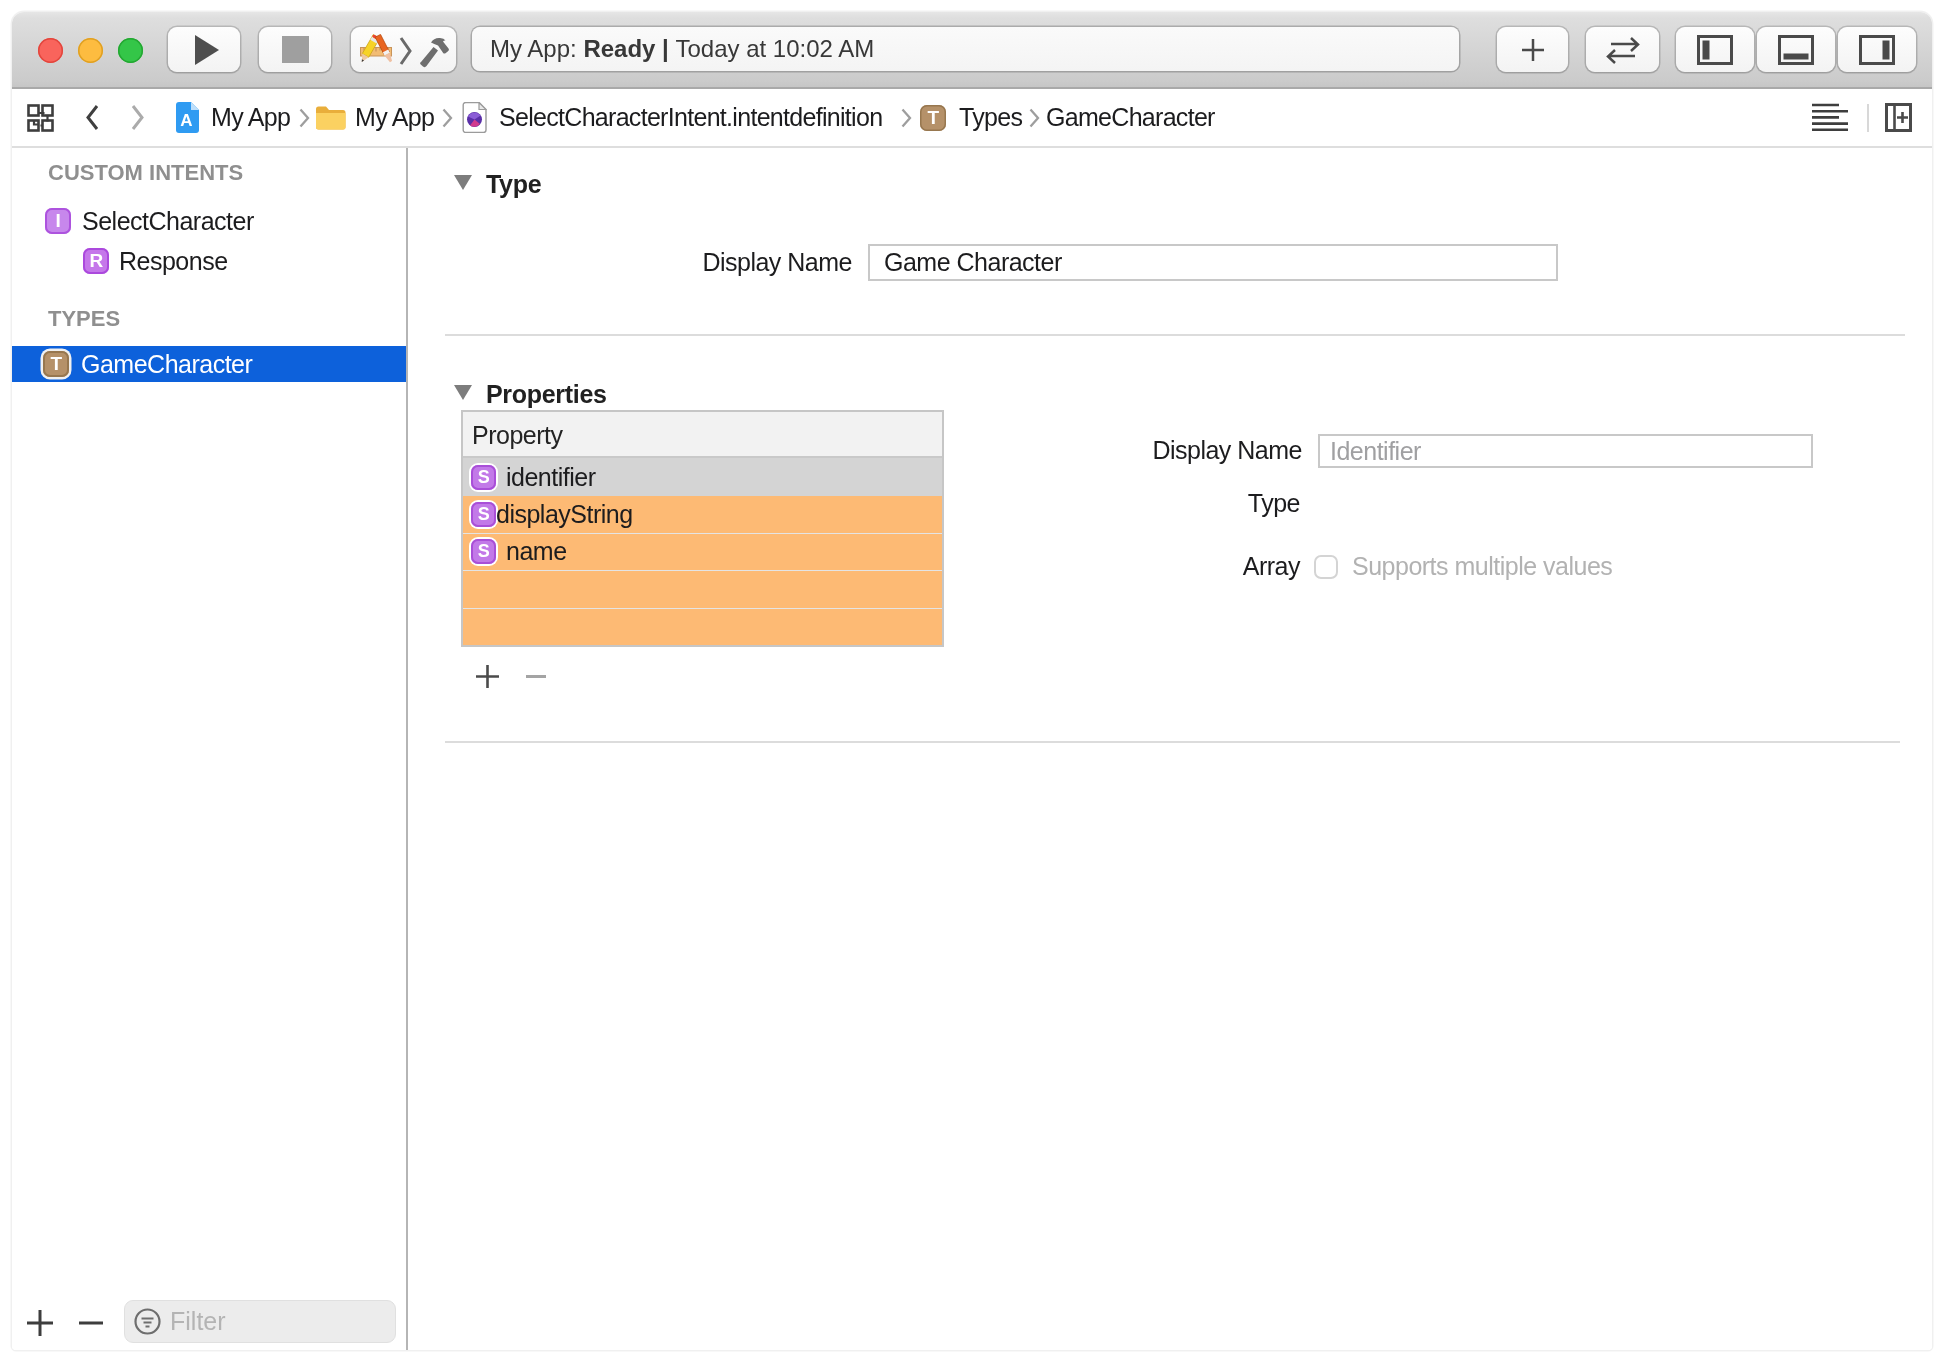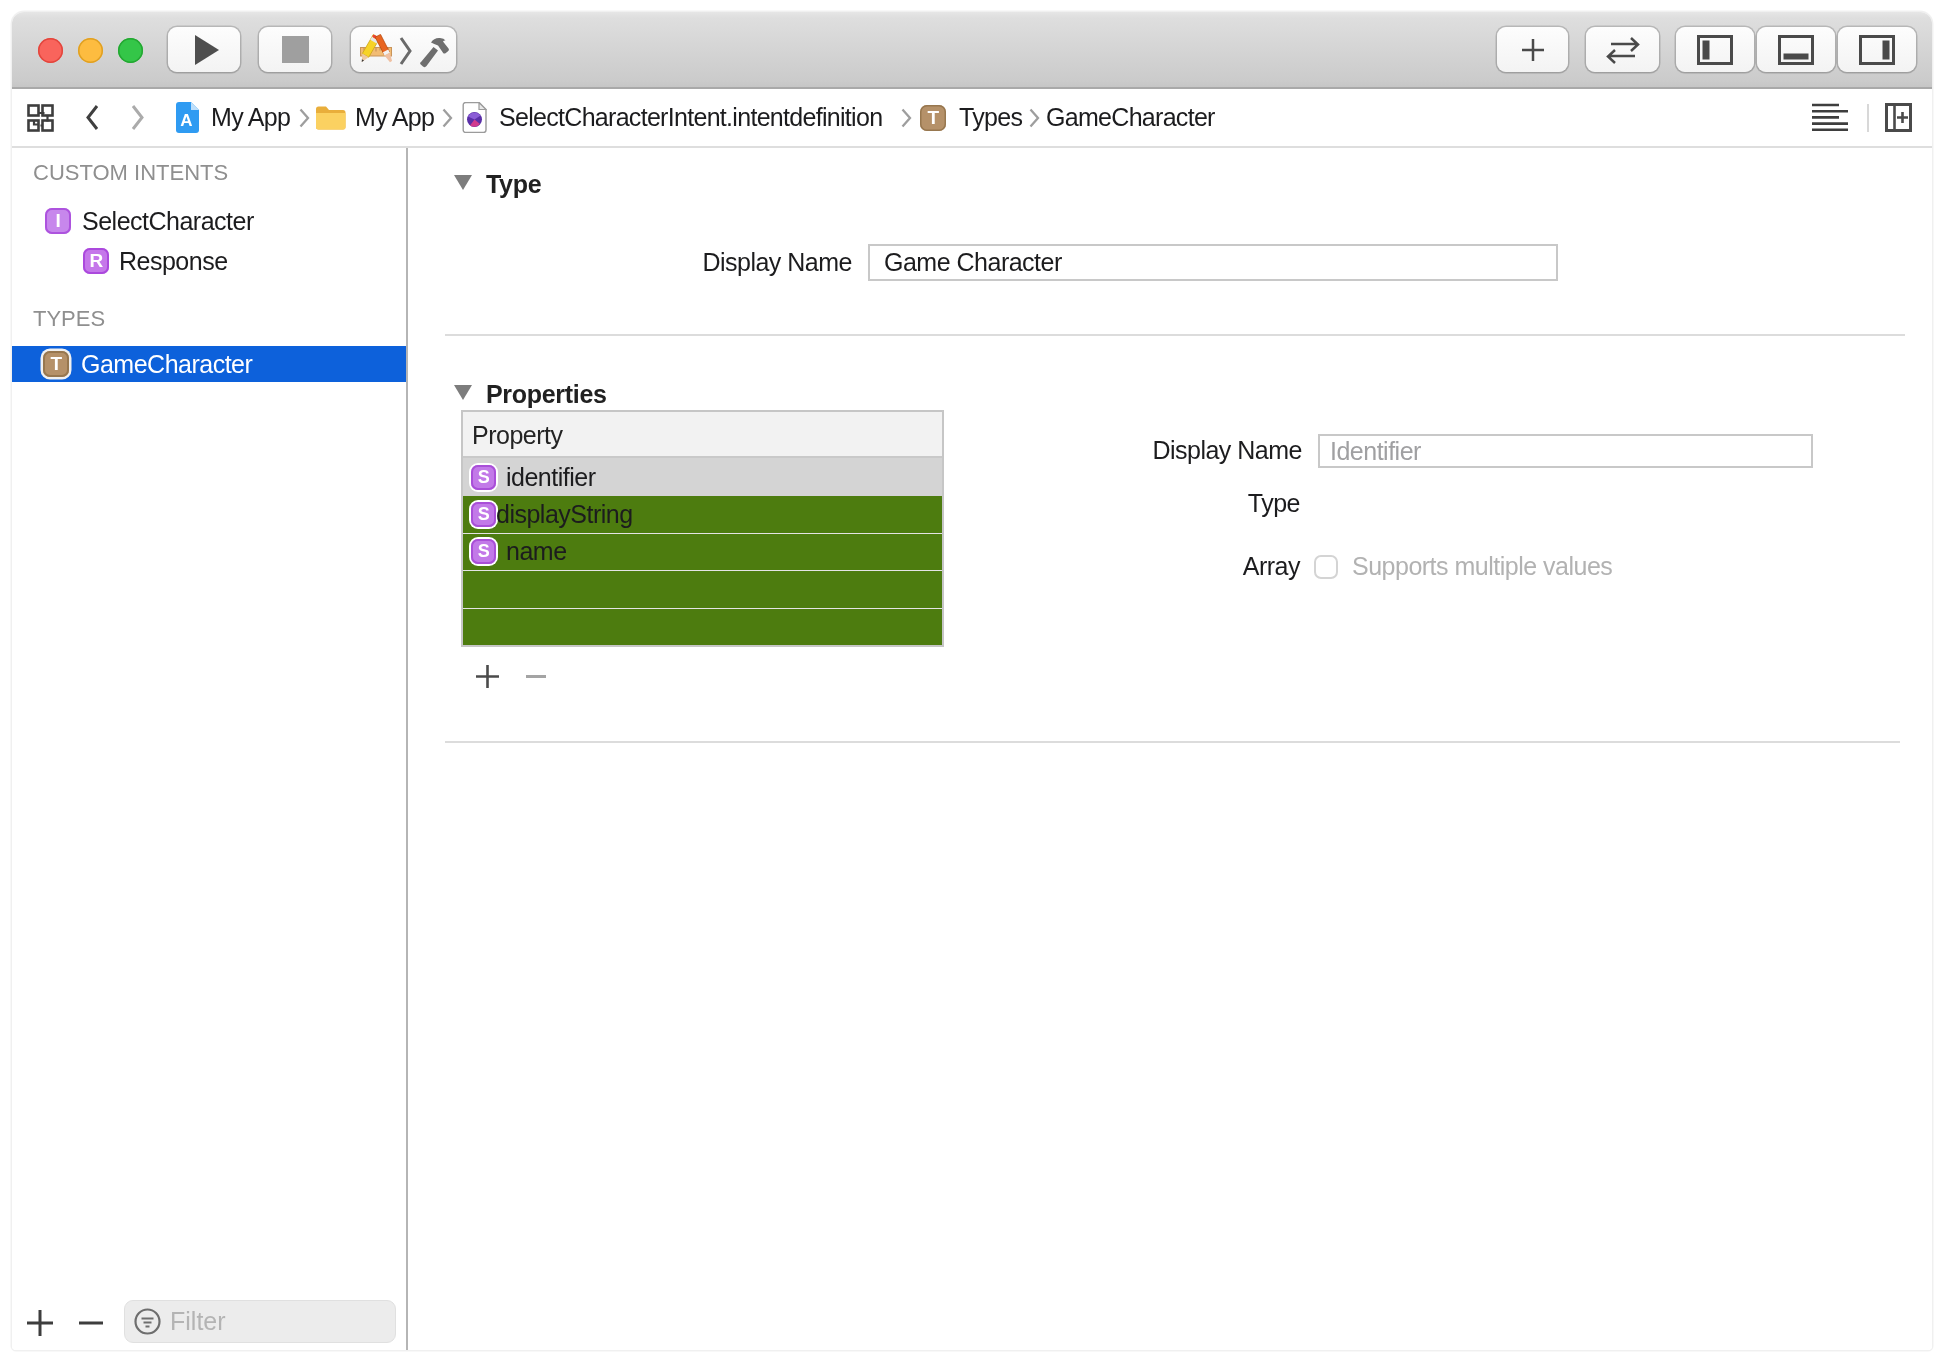--- a/index.html
+++ b/index.html
@@ -21,21 +21,21 @@
   .cicon{display:flex;align-items:center;justify-content:center;width:100%;height:100%;}
   #status{position:absolute;left:460px;top:15px;width:969px;height:44px;border-radius:8px;
     background:linear-gradient(#fafafa,#f4f4f4);
     box-shadow:0 0 0 1.5px rgba(0,0,0,0.22);
     font-size:24px;color:#383838;line-height:44px;padding-left:18px;}
   
   #jumpbar{position:absolute;left:0;top:77px;width:1920px;height:57px;background:#ffffff;border-bottom:2px solid #dedede;}
   .crumb{position:absolute;top:0;height:57px;display:flex;align-items:center;font-size:25px;letter-spacing:-0.7px;color:#1c1c1e;white-space:nowrap;}
   
   #sidebar{position:absolute;left:0;top:136px;width:394px;height:1202px;background:#ffffff;border-right:2px solid #b5b5b5;}
-  .shead{position:absolute;left:21px;font-size:22px;font-weight:normal;color:#8f8f8f;letter-spacing:0px;}
+  .shead{position:absolute;left:36px;font-size:22px;font-weight:bold;color:#8f8f8f;letter-spacing:0px;}
   .srow{position:absolute;height:28px;display:flex;align-items:center;font-size:25px;letter-spacing:-0.5px;color:#1c1c1e;}
   .badge{display:inline-flex;align-items:center;justify-content:center;border-radius:7px;
     font-weight:bold;color:#fff;}
   
   #editor{position:absolute;left:396px;top:136px;width:1524px;height:1202px;background:#ffffff;}
   .tri{width:0;height:0;border-left:9.5px solid transparent;border-right:9.5px solid transparent;border-top:15px solid #7d7d7d;}
   .sechead{position:absolute;font-size:25px;letter-spacing:-0.3px;font-weight:bold;color:#212121;}
   .lbl{position:absolute;font-size:25px;letter-spacing:-0.5px;color:#1c1c1e;text-align:right;white-space:nowrap;}
   .glbl{position:absolute;font-size:25px;letter-spacing:-0.5px;color:#b2b2b2;white-space:nowrap;}
   .field{position:absolute;background:#fff;border:2px solid #c8c8c8;box-sizing:border-box;
@@ -79,20 +79,21 @@
       <svg style="position:absolute;left:48px;top:9px;" width="13" height="30" viewBox="0 0 13 30">
         <path d="M2 2 L11 15 L2 28" stroke="#6a6a6a" stroke-width="3" fill="none"></path>
       </svg>
       <svg style="position:absolute;left:66px;top:8px;" width="32" height="33" viewBox="0 0 32 33">
         <g fill="#6e6e6e">
           <path d="M4 27 L16.5 12 L21 15.5 L9.5 31 q-1.5 2 -3.5 0.5 l-2 -1.7 q-1.8 -1.6 0 -2.8 Z"></path>
           <path d="M14 7.5 q3 -5 9 -4.5 q4 0.3 5.5 2.5 q-1.5 -0.5 -2.5 1 l5.5 7 q1 1.5 -0.5 2.7 l-2.5 2 q-1.5 1 -2.5 -0.5 L21 10.5 q-4 -1.5 -7 -3 Z"></path>
         </g>
       </svg>
     </div>
+    <div id="status">My App: <b>Ready | </b>Today at 10:02 AM</div>
     <div class="tbtn" style="left:1485px;width:71px;">
         <div class="cicon">
       <svg width="26" height="26" viewBox="0 0 26 26">
             <path d="M13 2 V24 M2 13 H24" stroke="#4a4a4a" stroke-width="2.5"></path>
           </svg>
     </div>
       </div>
     <div class="tbtn" style="left:1574px;width:73px;">
         <div class="cicon">
       <svg width="40" height="28" viewBox="0 0 40 28">
@@ -254,21 +255,21 @@
 
     <div class="abs tri" style="left:46px;top:27px;"></div>
     <div class="sechead" style="left:78px;top:22px;">Type</div>
     <div class="lbl" style="left:244px;top:100px;width:200px;">Display Name</div>
     <div class="field" style="left:460px;top:96px;width:690px;height:37px;line-height:33px;padding-left:14px;">Game Character</div>
     <div class="abs" style="left:37px;top:186px;width:1460px;height:2px;background:#dcdcdc;"></div>
 
     <div class="abs tri" style="left:46px;top:237px;"></div>
     <div class="sechead" style="left:78px;top:232px;">Properties</div>
 
-    <div class="abs" style="left:53px;top:262px;width:483px;height:237px;border:2px solid #c6c6c6;box-sizing:border-box;background:#4d7c0f;">
+    <div class="abs" style="left:53px;top:262px;width:483px;height:237px;border:2px solid #c6c6c6;box-sizing:border-box;background:#fdba74;">
       <div style="height:46px;background:#f2f2f2;border-bottom:2px solid #c9c9c9;line-height:46px;font-size:25px;letter-spacing:-0.5px;color:#232323;padding-left:9px;box-sizing:border-box;">Property</div>
       <div style="height:38px;background:#d4d4d4;display:flex;align-items:center;font-size:25px;letter-spacing:-0.5px;color:#1c1c1e;">
         <div class="badge" style="width:25px;height:25px;background:#c279e8;box-shadow:inset 0 0 0 2px #a94fd8,0 0 0 2px #fff;font-size:18px;margin-left:8px;">S</div>
         <span style="margin-left:10px;">identifier</span>
       </div>
       <div style="height:37.5px;border-bottom:1.5px solid #e4e4e4;display:flex;align-items:center;font-size:25px;letter-spacing:-0.5px;color:#1c1c1e;box-sizing:border-box;">
         <div class="badge" style="width:25px;height:25px;background:#c279e8;box-shadow:inset 0 0 0 2px #a94fd8,0 0 0 2px #fff;font-size:18px;margin-left:8px;">S</div>
         <span style="">displayString</span>
       </div>
       <div style="height:37.5px;border-bottom:1.5px solid #e4e4e4;display:flex;align-items:center;font-size:25px;letter-spacing:-0.5px;color:#1c1c1e;box-sizing:border-box;">

